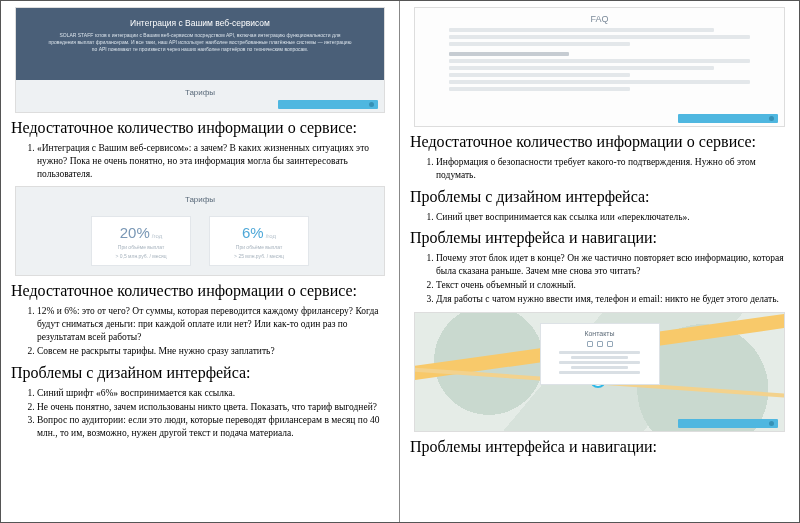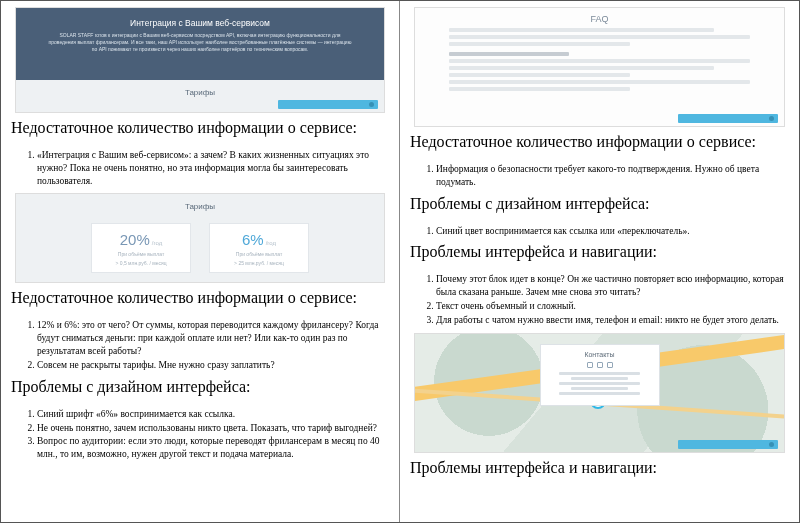--- a/index.html
+++ b/index.html
@@ -99,21 +99,21 @@
   .mock4 .card .ln { height:3px; background:#d9dfe4; margin:2px auto; width:80%; border-radius:1px;}
   .mock4 .card .ln.s { width:55%;}
 
   .section-title {
     font-family: Georgia, serif;
     font-weight: normal;
     font-size: 16px;
     margin: 4px 0 2px 0;
   }
   ol {
-    margin: 12px 0 6px 18px;
+    margin: 5px 0 6px 18px;
     padding-left: 8px;
   }
   ol li {
     font-size: 9.5px;
     line-height: 1.35;
     margin-bottom: 1px;
   }
 </style>
 </head>
 <body>
@@ -182,21 +182,21 @@
           <div class="faqline med"></div>
           <div class="faqline sh"></div>
         <div class="faqline"></div>
           <div class="faqline sh"></div>
       </div>
       <div class="chatbar"></div>
     </div>
 
     <div class="section-title">Недостаточное количество информации о сервисе:</div>
     <ol>
-      <li>Информация о безопасности требует какого-то подтверждения. Нужно об цвета подумать.</li>
+      <li>Информация о безопасности требует какого-то подтверждения. Нужно об этом подумать.</li>
     </ol>
 
     <div class="section-title">Проблемы с дизайном интерфейса:</div>
     <ol>
       <li>Синий цвет воспринимается как ссылка или «переключатель».</li>
     </ol>
 
     <div class="section-title">Проблемы интерфейса и навигации:</div>
     <ol>
       <li>Почему этот блок идет в конце? Он же частично повторяет всю информацию, которая была сказана раньше. Зачем мне снова это читать?</li>

